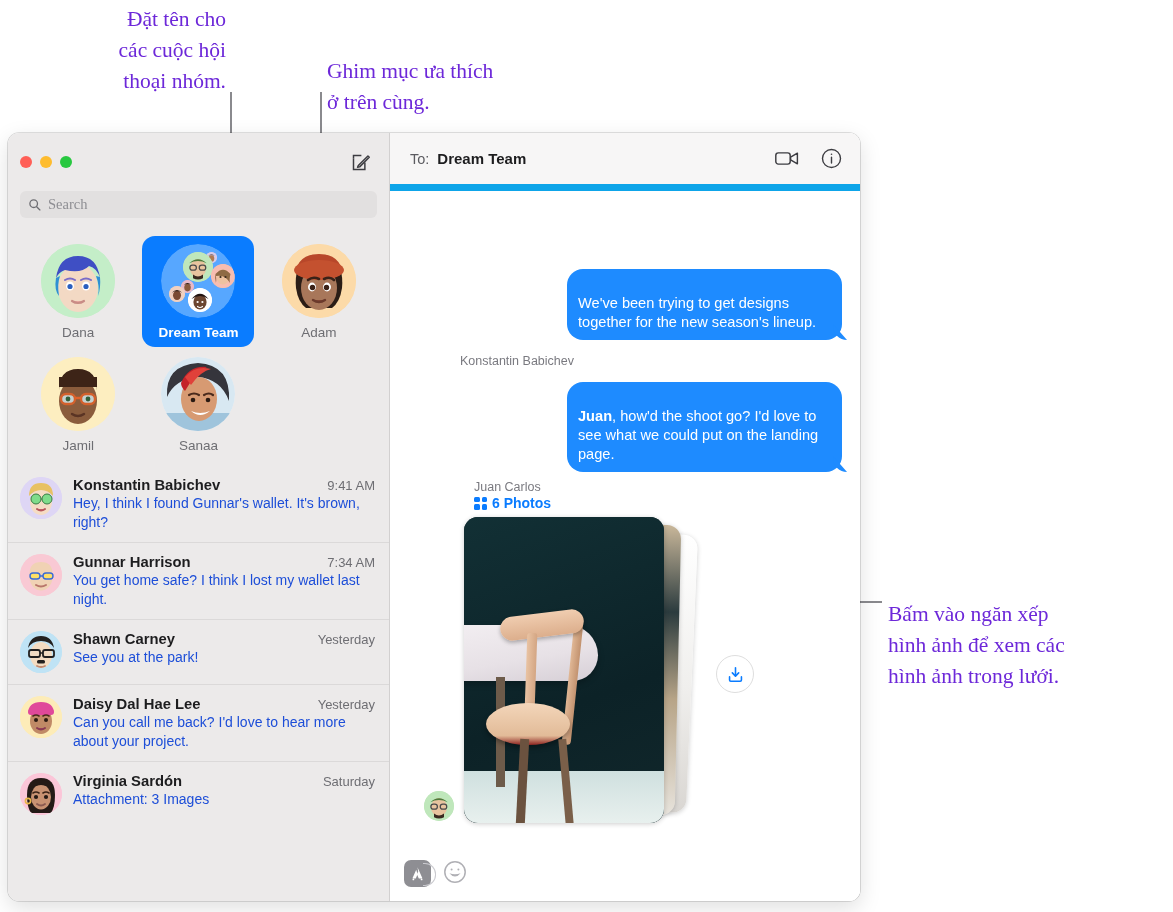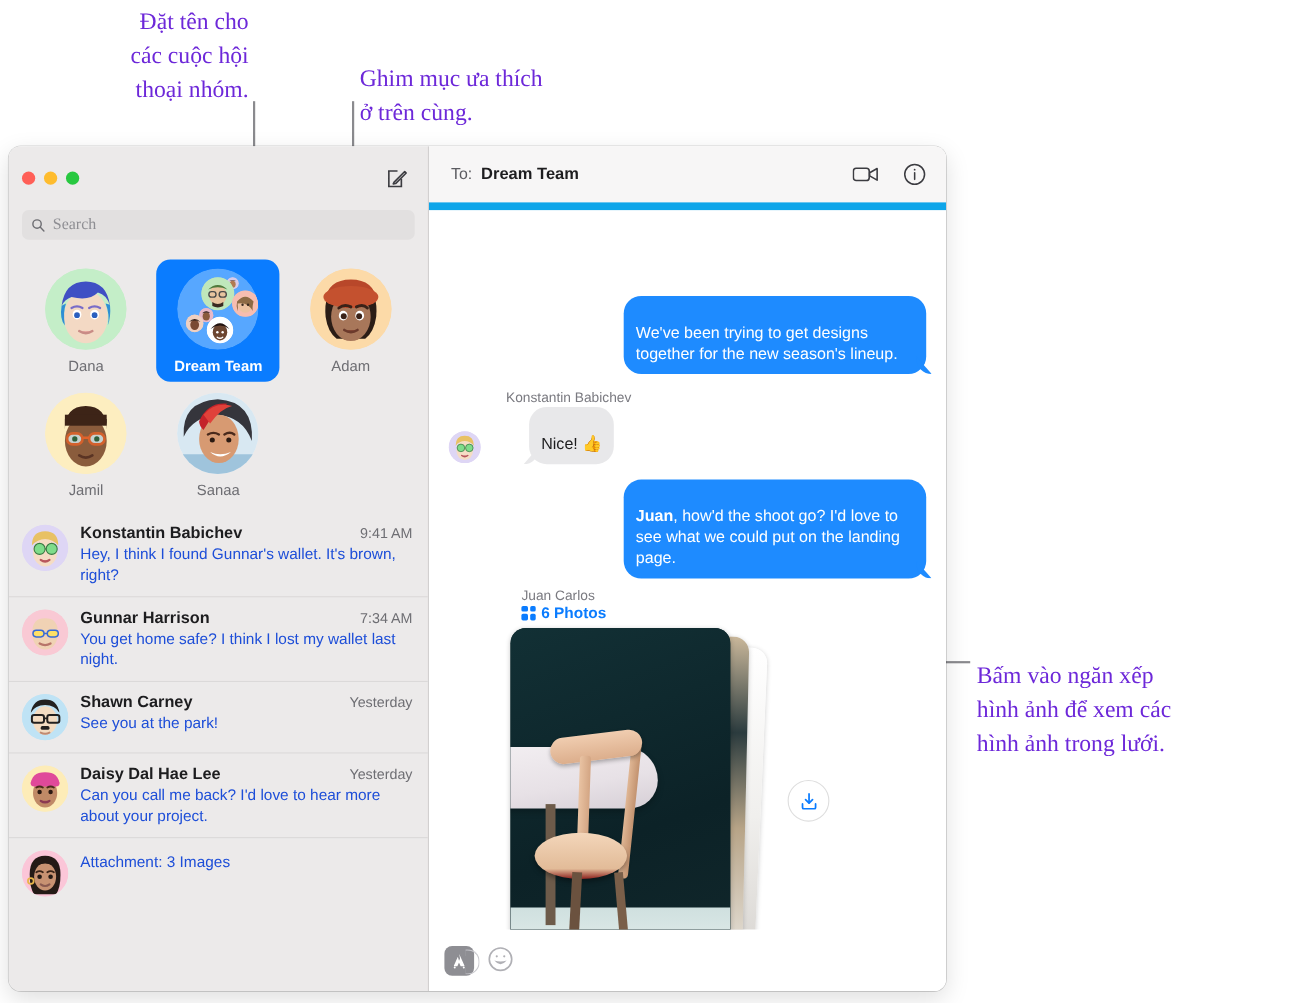--- a/index.html
+++ b/index.html
@@ -586,20 +586,24 @@
               <path d="M8 18 Q12 7 21 7 Q30 7 34 18 Q28 12 21 12 Q14 12 8 18Z" fill="#241a16"></path>
               <path d="M13 20 Q16 18 19 20" stroke="#3a2418" stroke-width="1.6" fill="none" stroke-linecap="round"></path>
               <path d="M23 20 Q26 18 29 20" stroke="#3a2418" stroke-width="1.6" fill="none" stroke-linecap="round"></path>
               <circle cx="16" cy="24" r="2.1" fill="#241a16"></circle>
                 <circle cx="26" cy="24" r="2.1" fill="#241a16"></circle>
               <path d="M17 31 Q21 34 25 31" stroke="#8a5a50" stroke-width="1.9" fill="none" stroke-linecap="round"></path>
               <circle cx="8" cy="28" r="2.6" fill="none" stroke="#e8b54a" stroke-width="1.6"></circle>
             </svg>
           </div>
           <div class="body">
+            <div class="row1">
+              <span class="nm">Virginia Sardón</span>
+              <span class="tm">Saturday</span>
+            </div>
             <div class="pv">Attachment: 3 Images</div>
           </div>
         </div>
 
       </div>
     </div>
 
     <div class="pane">
 
       <div class="pane-header">
@@ -622,33 +626,20 @@
       </div>
 
       <div class="thread">
 
         <div class="msg-row out" style="margin-top:62px;">
           <div class="bubble out">We've been trying to get designs together for the new season's lineup.</div>
         </div>
 
         <div style="margin-top:14px;">
           <div class="sender-name">Konstantin Babichev</div>
-          <div class="msg-row in">
-            <div class="sm-av" style="background:#ded6f5;">
-              <svg width="29" height="29" viewBox="0 0 42 42">
-                <circle cx="21" cy="21" r="21" fill="#ded6f5"></circle>
-                <ellipse cx="21" cy="25" rx="11" ry="13" fill="#f5dcc4"></ellipse>
-                <path d="M9 19 Q9 6 21 6 Q33 6 33 19 Q28 13 21 13 Q14 13 9 19Z" fill="#e8c164"></path>
-                <circle cx="16" cy="22" r="5" fill="#7fdc8a" stroke="#3a7a44" stroke-width="1"></circle>
-                <circle cx="27" cy="22" r="5" fill="#7fdc8a" stroke="#3a7a44" stroke-width="1"></circle>
-                <path d="M17 32 Q21 35 25 32" stroke="#b8565c" stroke-width="2" fill="#d1737a" stroke-linecap="round"></path>
-              </svg>
-            </div>
-            <div class="bubble in">Nice!  👍</div>
-          </div>
         </div>
 
         <div class="msg-row out" style="margin-top:14px;">
           <div class="bubble out"><b>Juan</b><span>, how'd the shoot go? I'd love to see what we could put on the landing page.</span></div>
         </div>
 
         <div class="attach-block">
           <div class="attach-label">Juan Carlos</div>
           <div class="photos-link">
             <span class="grid-icon">

